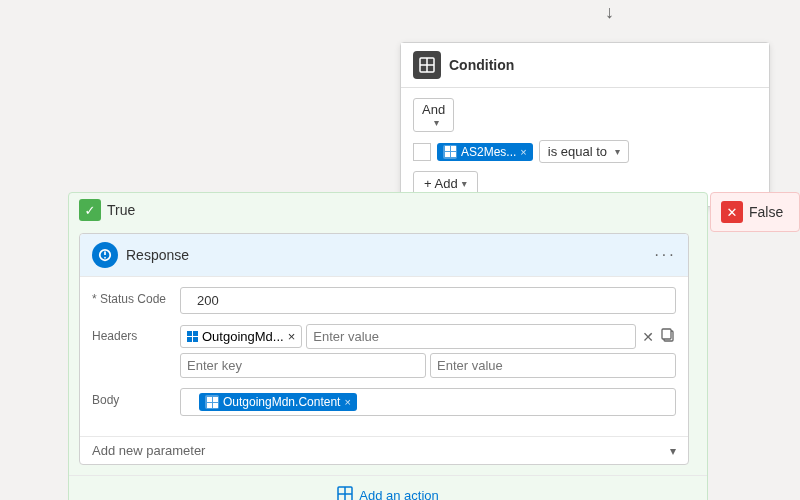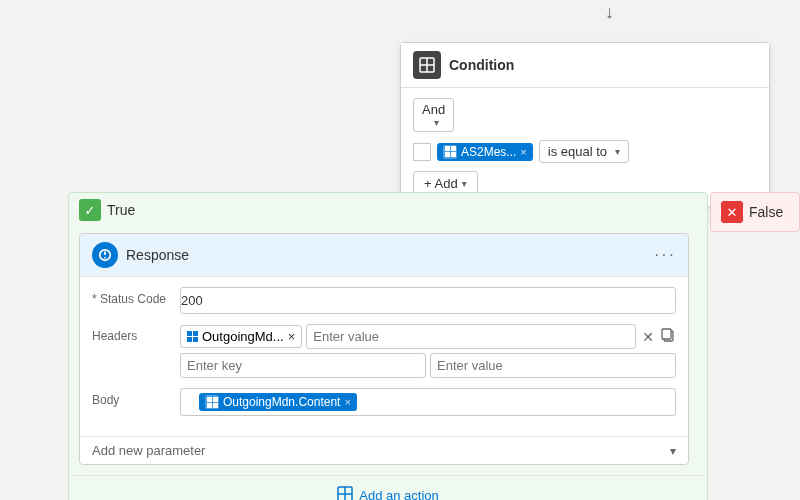--- a/index.html
+++ b/index.html
@@ -291,21 +291,21 @@
       font-size: 12px;
       color: #666;
       min-width: 80px;
       padding-top: 5px;
     }
 
     .field-input {
       flex: 1;
       border: 1px solid #c8c8c8;
       border-radius: 3px;
-      padding: 5px 0;
+      padding: 5px 16px;
       font-size: 13px;
       color: #333;
       background: #fff;
       outline: none;
     }
 
     .headers-area {
       flex: 1;
       display: flex;
       flex-direction: column;

